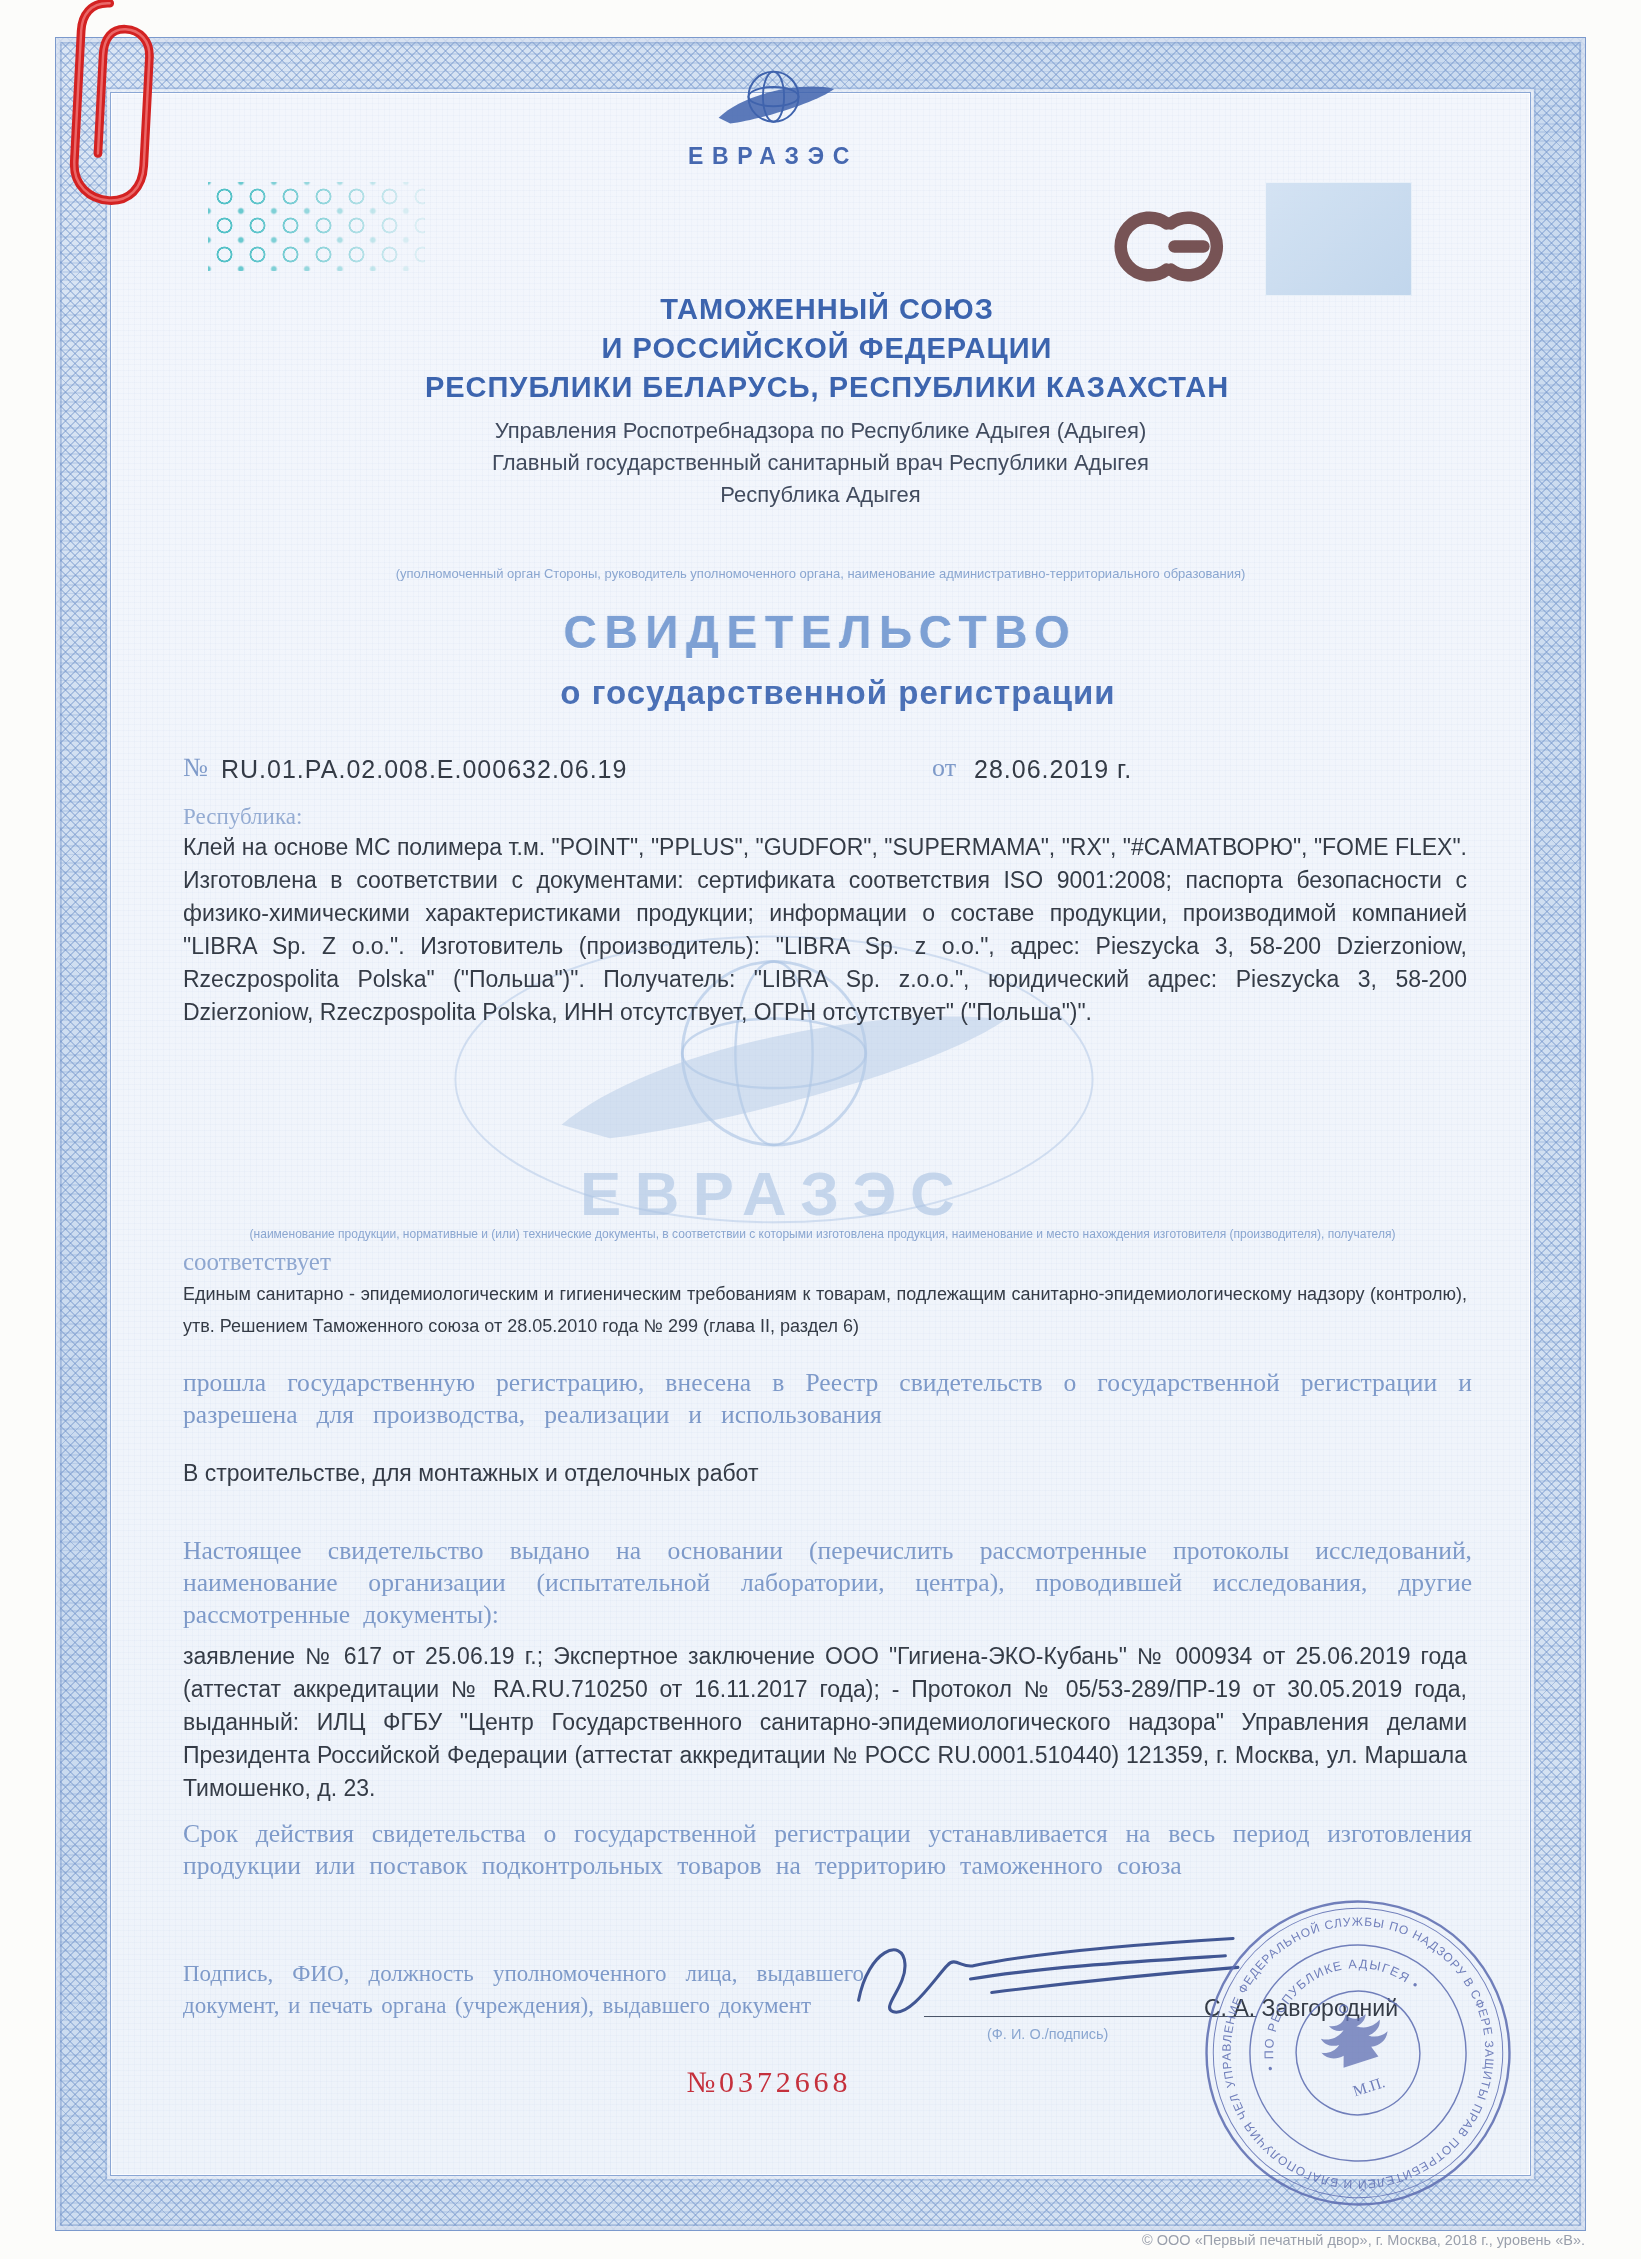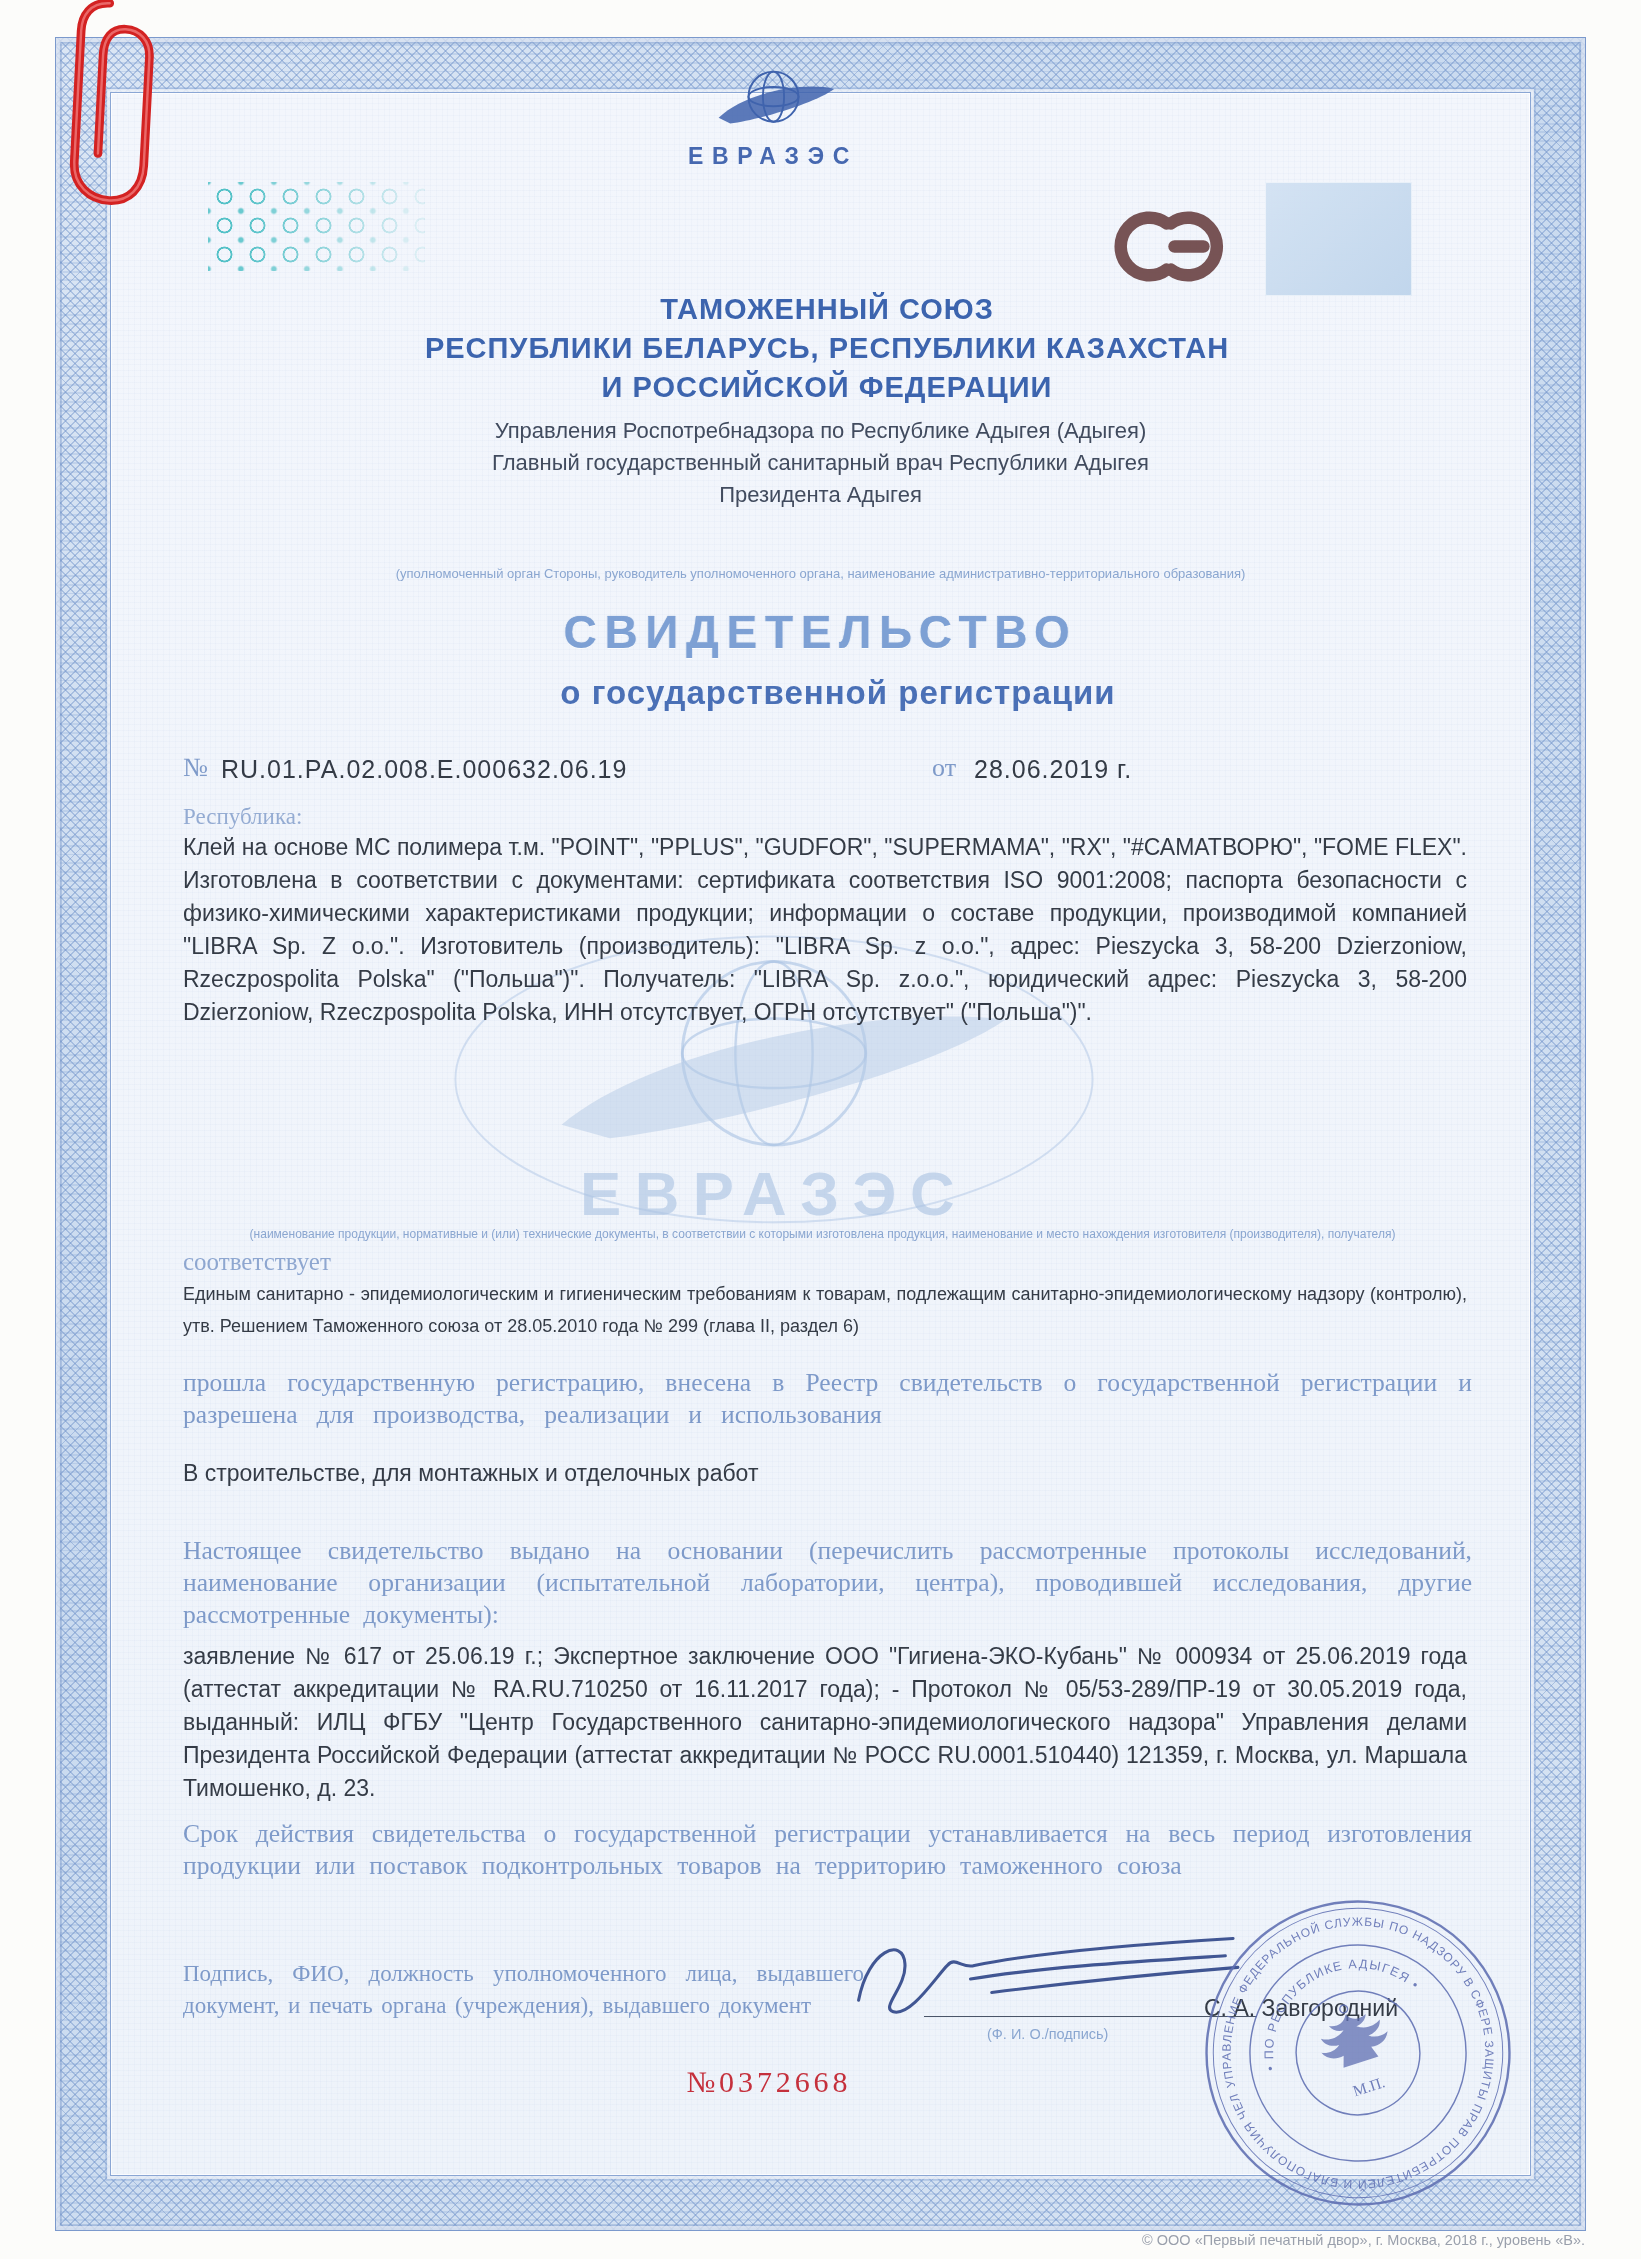--- a/index.html
+++ b/index.html
@@ -110,28 +110,28 @@
             <path d="M70 15 A30 30 0 1 1 70 63"></path>
             <path d="M74 39 H104"></path>
           </g>
         </svg>
       </div>
 
       <div class="abs patch" style="left:1210px;top:145px;width:147px;height:114px;"></div>
 
       <div class="abs" style="left:0;right:0;top:253px;padding-left:13px;">
         <div class="union-line">ТАМОЖЕННЫЙ СОЮЗ</div>
+        <div class="union-line">И РОССИЙСКОЙ ФЕДЕРАЦИИ</div>
         <div class="union-line">РЕСПУБЛИКИ БЕЛАРУСЬ, РЕСПУБЛИКИ КАЗАХСТАН</div>
-        <div class="union-line">И РОССИЙСКОЙ ФЕДЕРАЦИИ</div>
       </div>
 
       <div class="abs" style="left:0;right:0;top:378px;">
         <div class="auth-line">Управления Роспотребнадзора по Республике Адыгея (Адыгея)</div>
         <div class="auth-line">Главный государственный санитарный врач Республики Адыгея</div>
-        <div class="auth-line">Президента Адыгея</div>
+        <div class="auth-line">Республика Адыгея</div>
       </div>
 
       <div class="abs caption" style="left:77px;right:77px;top:529px;">(уполномоченный орган Стороны, руководитель уполномоченного органа, наименование административно-территориального образования)</div>
 
       <div class="abs doc-title" style="left:0;right:0;top:568px;">СВИДЕТЕЛЬСТВО</div>
       <div class="abs doc-subtitle" style="left:0;right:0;top:637px;padding-left:35px;">о государственной регистрации</div>
 
       <div>
         <span class="abs preprint" style="left:128px;top:716px;font-size:26px;">№</span>
         <span class="abs typed" style="left:166px;top:718px;font-size:25px;letter-spacing:1px;">RU.01.РА.02.008.Е.000632.06.19</span>

